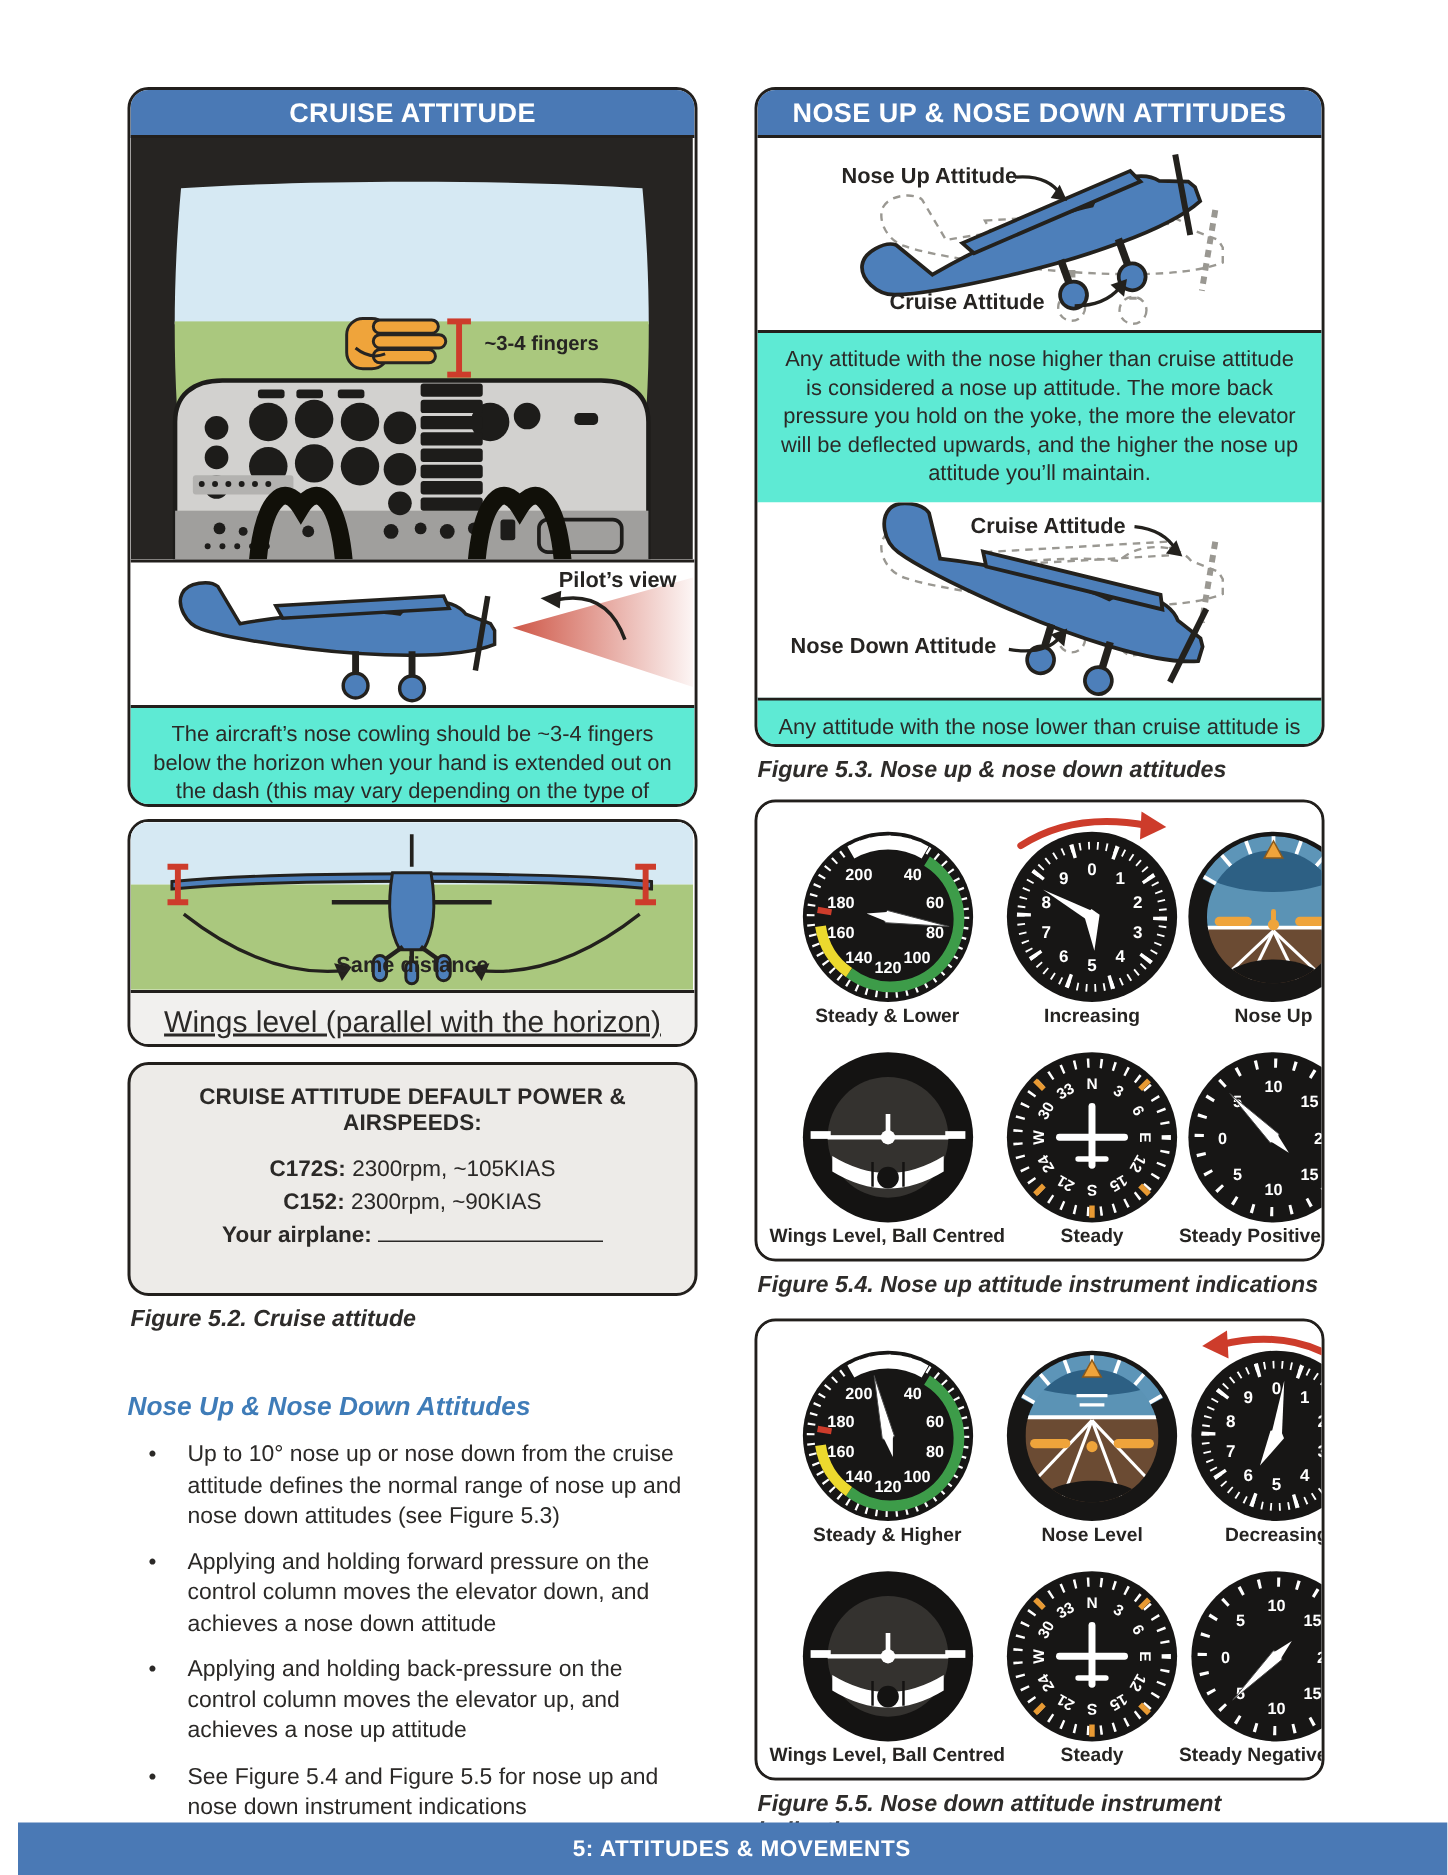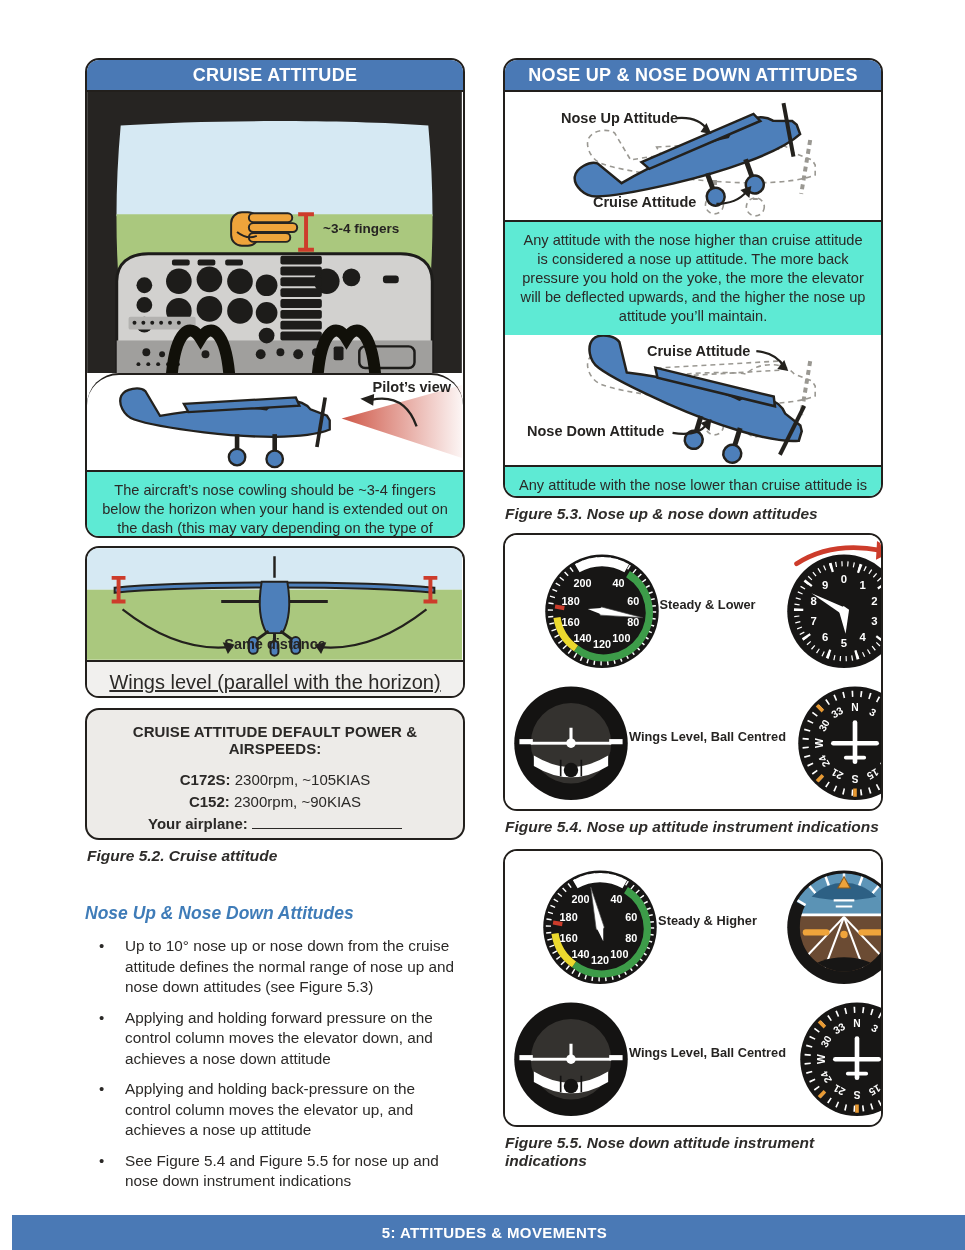--- a/index.html
+++ b/index.html
@@ -6,44 +6,44 @@
   .page{position:relative;width:965px;height:1250px;background:#fff;
         font-family:"Liberation Sans",sans-serif;color:#2b2927;overflow:hidden;}
   .col{position:absolute;top:58px;width:380px;}
   .col.left{left:85px;}
   .col.right{left:503px;}
 
   .panel{border:2.5px solid #221f1c;border-radius:14px;overflow:hidden;background:#fff;box-sizing:border-box;}
   .panel-header{background:#4a79b5;color:#fff;text-align:center;font-weight:bold;
                 font-size:18px;letter-spacing:.3px;line-height:30px;height:30px;
                 border-bottom:2.5px solid #221f1c;}
-  .illus{position:relative;background:#fff;border-radius:32px;}
+  .illus{position:relative;background:#fff;}
   .illus svg{display:block;}
   .overlay-label{position:absolute;font-weight:bold;font-size:13.5px;color:#262422;white-space:nowrap;}
   .note{background:#5eead4;border-top:2px solid #221f1c;text-align:center;
         font-size:14.6px;line-height:1.3;padding:9px 13px;}
   .strip-caption{background:#f1f0ee;border-top:2px solid #221f1c;text-align:center;
         font-size:20px;padding:9px 6px 10px;}
   .fig-caption{font-weight:bold;font-style:italic;font-size:15.5px;color:#2e2c2a;margin:7px 0 0 2px;}
 
-  .power{background:#edebe8;padding:13px 10px 4px;text-align:center;}
+  .power{background:#edebe8;padding:13px 10px 28px;text-align:center;}
   .power-title{font-weight:bold;font-size:15px;margin-bottom:12px;letter-spacing:.1px;}
   .power-row{font-size:15px;line-height:1.45;}
   .power-row b{font-weight:bold;}
   .blank-line{display:inline-block;width:150px;border-bottom:1.6px solid #2b2927;height:12px;}
 
   .section-heading{color:#3f7cb8;font-style:italic;font-weight:bold;font-size:17.5px;
                    margin:38px 0 12px 0;}
   ul.bullets{list-style:none;margin:0;padding:0 0 0 14px;}
   ul.bullets li{position:relative;padding-left:26px;font-size:15.3px;line-height:1.34;margin-bottom:10px;}
   ul.bullets li::before{content:"•";position:absolute;left:0;top:0;font-size:15px;color:#2b2927;}
 
   .inst-grid{display:grid;grid-template-columns:repeat(3,1fr);justify-items:center;
              padding:4px 8px 8px;row-gap:2px;background:#fff;}
-  .inst-cell{display:flex;flex-direction:row;align-items:center;}
+  .inst-cell{display:flex;flex-direction:column;align-items:center;}
   .inst-cell svg{display:block;}
   .inst-label{font-weight:bold;font-size:12.8px;white-space:nowrap;margin-top:0px;color:#262422;}
 
   .footer{position:absolute;left:12px;top:1215px;width:965px;height:35px;background:#4a79b5;
           color:#fff;font-weight:bold;font-size:15px;letter-spacing:.4px;
           display:flex;align-items:center;justify-content:center;}
   .defs-sprite{position:absolute;width:0;height:0;overflow:hidden;}
 </style>
 </head>
 <body>

